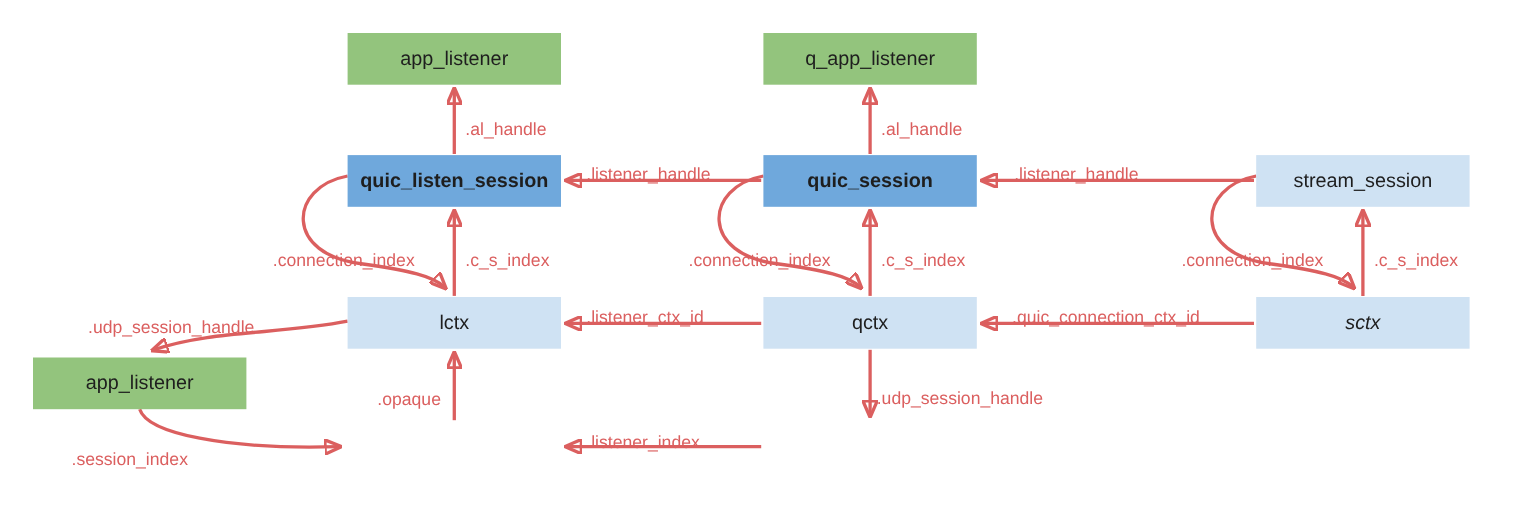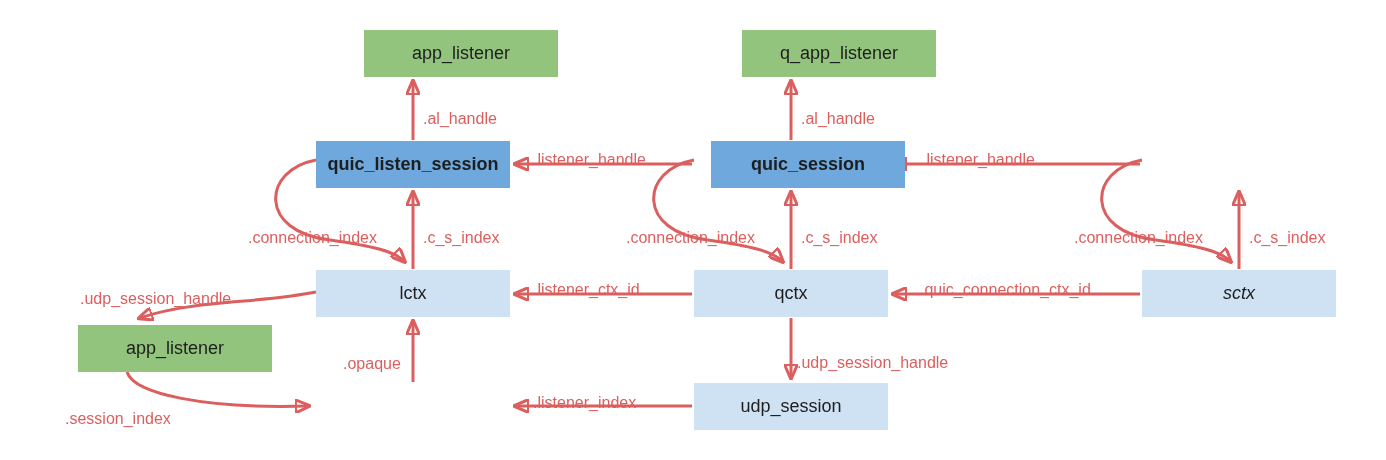--- a/index.html
+++ b/index.html
@@ -27,21 +27,21 @@
     width: 194px;
     height: 47px;
     box-sizing: border-box;
     display: flex;
     align-items: center;
     justify-content: center;
     font-size: 18px;
     color: var(--text, #1e1e1e);
     white-space: nowrap;
   }
-  .node.green     { background: var(--node-green, #93c47d); margin-left: 48px; }
+  .node.green     { background: var(--node-green, #93c47d); }
   .node.blue      { background: var(--node-blue, #6fa8dc); font-weight: bold; }
   .node.lightblue { background: var(--node-lightblue, #cfe2f3); }
   .elabel {
     position: absolute;
     font-size: 16px;
     font-weight: 400;
     line-height: 18px;
     color: var(--arrow, #db5f5f);
     white-space: nowrap;
     margin-top: 14px;
@@ -79,28 +79,28 @@
     <path d="M1142,160 C1088,170 1084,232 1156,240 C1198,246 1220,251 1230,261" marker-end="url(#ah)"></path>
 
     <path d="M316,292 C255,304 192,300 140,318" marker-end="url(#ah)"></path>
     <path d="M127,372 C134,394 205,409 308,406" marker-end="url(#ah)"></path>
   </svg>
 
   <div class="node green" style="left:316px; top:30px;">app_listener</div>
   <div class="node green" style="left:694px; top:30px;">q_app_listener</div>
 
   <div class="node blue" style="left:316px; top:141px;">quic_listen_session</div>
-  <div class="node blue" style="left:694px; top:141px;margin-left:17px;">quic_session</div>
+  <div class="node blue" style="left:694px; top:141px;">quic_session</div>
+  <div class="node lightblue" style="left:1142px; top:141px;">stream_session</div>
 
   <div class="node lightblue" style="left:316px; top:270px;">lctx</div>
   <div class="node lightblue" style="left:694px; top:270px;">qctx</div>
   <div class="node lightblue" style="left:1142px; top:270px;font-style:italic;">sctx</div>
 
   <div class="node green" style="left:30px; top:325px;">app_listener</div>
-  <div class="node lightblue" style="left:694px; top:383px;">udp_session</div>
 
   <div class="elabel" style="left:423px; top:96px;">.al_handle</div>
   <div class="elabel" style="left:801px; top:96px;">.al_handle</div>
 
   <div class="elabel" style="left:533px; top:137px;">.listener_handle</div>
   <div class="elabel" style="left:922px; top:137px;">.listener_handle</div>
 
   <div class="elabel" style="left:248px; top:215px;">.connection_index</div>
   <div class="elabel" style="left:423px; top:215px;">.c_s_index</div>
   <div class="elabel" style="left:626px; top:215px;">.connection_index</div>

